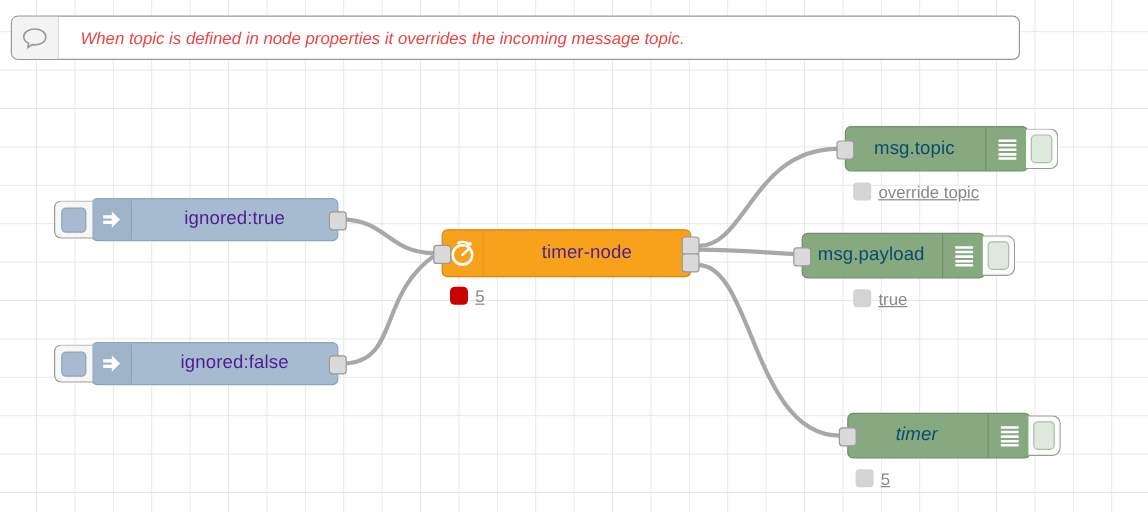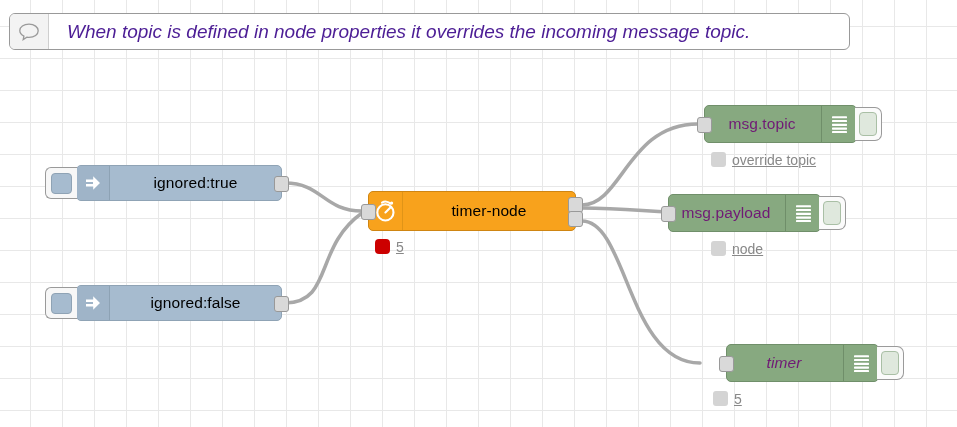--- a/index.html
+++ b/index.html
@@ -47,21 +47,21 @@
     display: flex;
     align-items: stretch;
     box-shadow: 0 0 0 0 rgba(0,0,0,0);
   }
   .node-label {
     flex: 1 1 auto;
     display: flex;
     align-items: center;
     justify-content: center;
     font-size: 15.5px;
-    color: #000000;
+    color: #4c1d95;
     letter-spacing: 0.1px;
     white-space: nowrap;
   }
 
   
   #comment-node {
     left: 9px;
     top: 13px;
     width: 841px;
     height: 37px;
@@ -76,23 +76,23 @@
     border-radius: 5px 0 0 5px;
     display: flex;
     align-items: center;
     justify-content: center;
   }
   #comment-node .comment-text {
     flex: 1 1 auto;
     display: flex;
     align-items: center;
     padding-left: 18px;
-    font-size: 19px;
+    font-size: 14px;
     font-style: italic;
-    color: #4c1d95;
+    color: #ef4444;
     white-space: nowrap;
   }
 
   
   .inject-node {
     width: 206px;
     height: 36px;
     background: #a6bbcf;
     border: 1px solid #8fa3b5;
   }
@@ -150,21 +150,21 @@
   
   .debug-node {
     width: 153px;
     height: 38px;
     background: #87a980;
     border: 1px solid #708f6a;
   }
   .debug-node .node-label {
     justify-content: center;
     padding-right: 2px;
-    color: #701a75;
+    color: #0c4a6e;
   }
   .debug-node .debug-lines-box {
     width: 34px;
     border-left: 1px solid #6f8e69;
     display: flex;
     align-items: center;
     justify-content: center;
   }
   .debug-btn {
     position: absolute;
@@ -329,24 +329,24 @@
         </g>
       </svg>
     </div>
     <div class="debug-btn">
       <div class="debug-btn-inner"></div>
     </div>
     <div class="port port-in" style="top:11px;"></div>
   </div>
   <div class="node-status" style="left:711px; top:241px;">
     <span class="status-dot"></span>
-    <span class="status-text">node</span>
-  </div>
-
-  <div class="node debug-node" id="debug-timer" style="left:726px; top:344px;">
+    <span class="status-text">true</span>
+  </div>
+
+  <div class="node debug-node" id="debug-timer" style="left:706px; top:344px;">
     <div class="node-label italic-label">timer</div>
     <div class="debug-lines-box">
       <svg width="19" height="20" viewBox="0 0 19 20">
         <g fill="#ffffff">
           <rect x="2" y="2.2" width="15" height="2.1" rx="0.6"></rect>
           <rect x="2" y="6.0" width="15" height="2.1" rx="0.6"></rect>
           <rect x="2" y="9.8" width="15" height="2.1" rx="0.6"></rect>
           <rect x="2" y="13.6" width="15" height="2.1" rx="0.6"></rect>
           <rect x="2" y="17.0" width="15" height="2.1" rx="0.6"></rect>
         </g>

